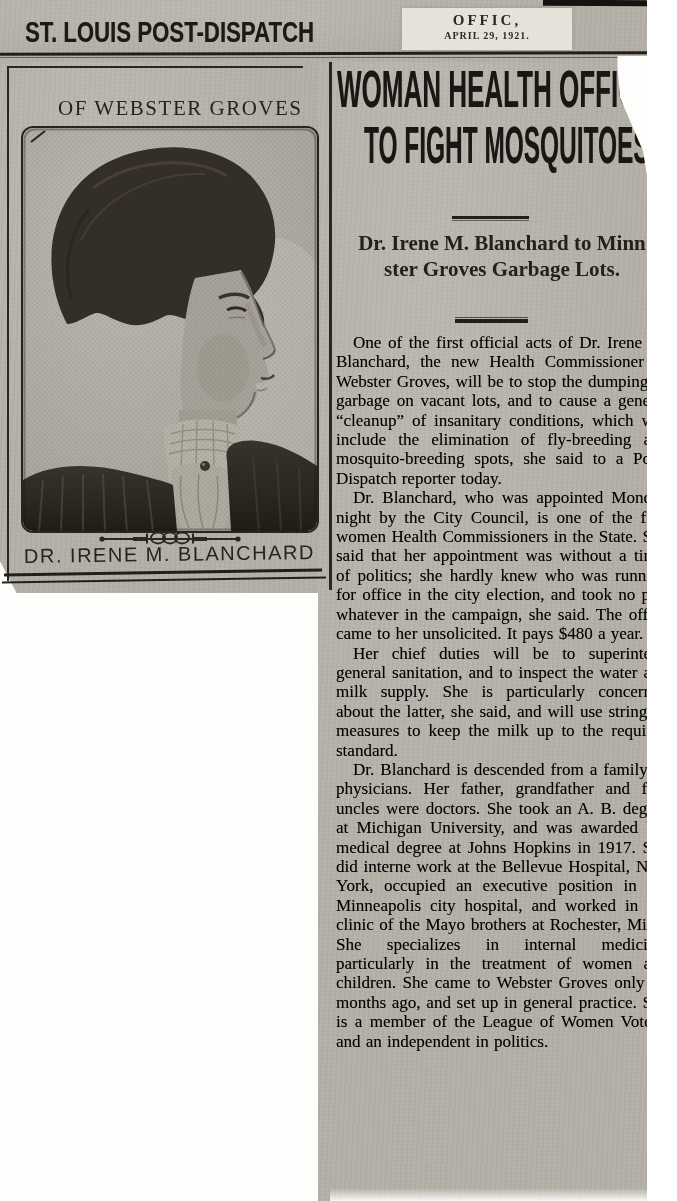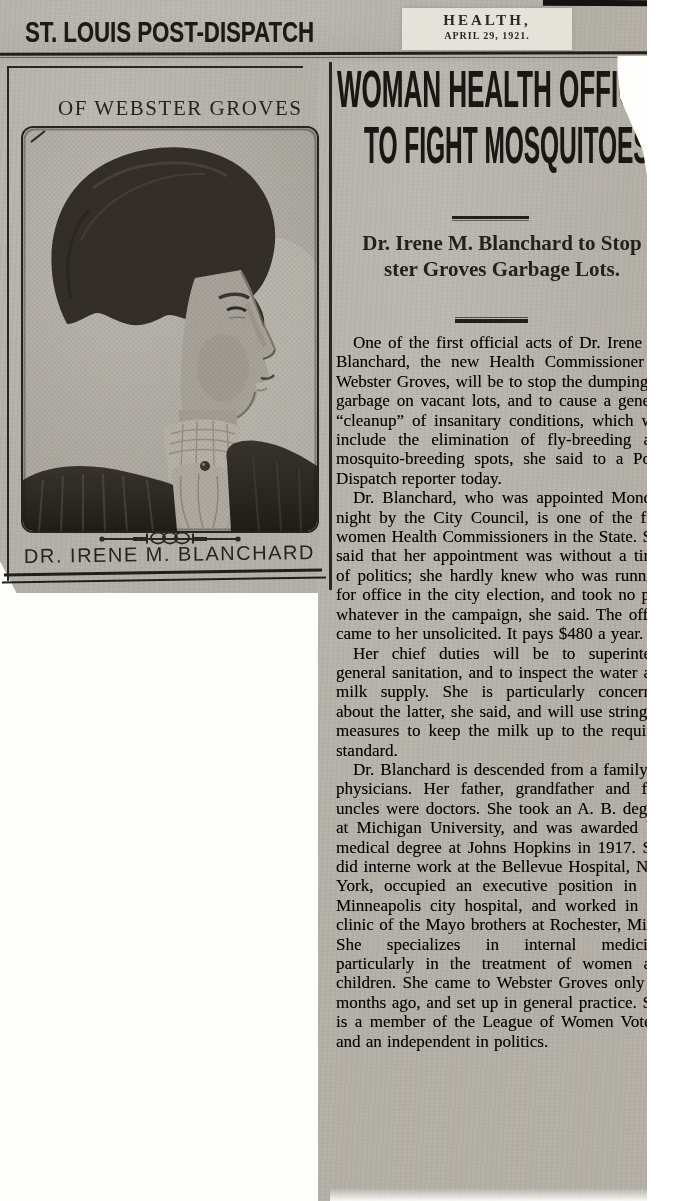--- a/index.html
+++ b/index.html
@@ -70,21 +70,21 @@
 
   <div class="paper top-strip"></div>
   <div class="paper left-clip"></div>
   <div class="paper right-clip"></div>
 
   <div class="masthead-title">ST. LOUIS POST-DISPATCH</div>
   <div class="rule masthead-rule"></div>
   <div class="rule masthead-rule2"></div>
   <div class="rule topright-strip"></div>
   <div class="date-slip">
-    <div class="l1">HEALTH,</div>
+    <div class="l1">OFFIC,</div>
     <div class="l2">APRIL 29, 1921.</div>
   </div>
 
   <div class="rule lborder-h"></div>
   <div class="rule lborder-v"></div>
   <div class="kicker2">OF WEBSTER GROVES</div>
 
   <div class="photo-frame">
     <svg viewBox="0 0 294 403" preserveAspectRatio="none" aria-label="">
       <defs>
@@ -173,21 +173,21 @@
   <div class="caption">DR. IRENE M. BLANCHARD</div>
   <div class="rule cap-rule-a"></div>
   <div class="rule cap-rule-b"></div>
 
   <div class="rule column-rule"></div>
 
   <div class="headline hl1">WOMAN HEALTH OFFIC</div>
   <div class="headline hl2">TO FIGHT MOSQUITOES</div>
   <div class="deck-divider1"></div>
   <div class="deck">
-    <div>Dr. Irene M. Blanchard to Stop</div>
+    <div>Dr. Irene M. Blanchard to Minn</div>
     <div>ster Groves Garbage Lots.</div>
   </div>
   <div class="deck-divider2"></div>
 
   <div class="article-body">
     <p>One of the first official acts of Dr. Irene M. Blanchard, the new Health Commissioner of Webster Groves, will be to stop the dumping of garbage on vacant lots, and to cause a general “cleanup” of insanitary conditions, which will include the elimination of fly-breeding and mosquito-breeding spots, she said to a Post-Dispatch reporter today.</p>
     <p>Dr. Blanchard, who was appointed Monday night by the City Council, is one of the first women Health Commissioners in the State. She said that her appointment was without a tinge of politics; she hardly knew who was running for office in the city election, and took no part whatever in the campaign, she said. The office came to her unsolicited. It pays $480 a year.</p>
     <p>Her chief duties will be to superintend general sanitation, and to inspect the water and milk supply. She is particularly concerned about the latter, she said, and will use stringent measures to keep the milk up to the required standard.</p>
     <p>Dr. Blanchard is descended from a family of physicians. Her father, grandfather and five uncles were doctors. She took an A. B. degree at Michigan University, and was awarded her medical degree at Johns Hopkins in 1917. She did interne work at the Bellevue Hospital, New York, occupied an executive position in the Minneapolis city hospital, and worked in the clinic of the Mayo brothers at Rochester, Minn. She specializes in internal medicine, particularly in the treatment of women and children. She came to Webster Groves only 18 months ago, and set up in general practice. She is a member of the League of Women Voters, and an independent in politics.</p>
   </div>

